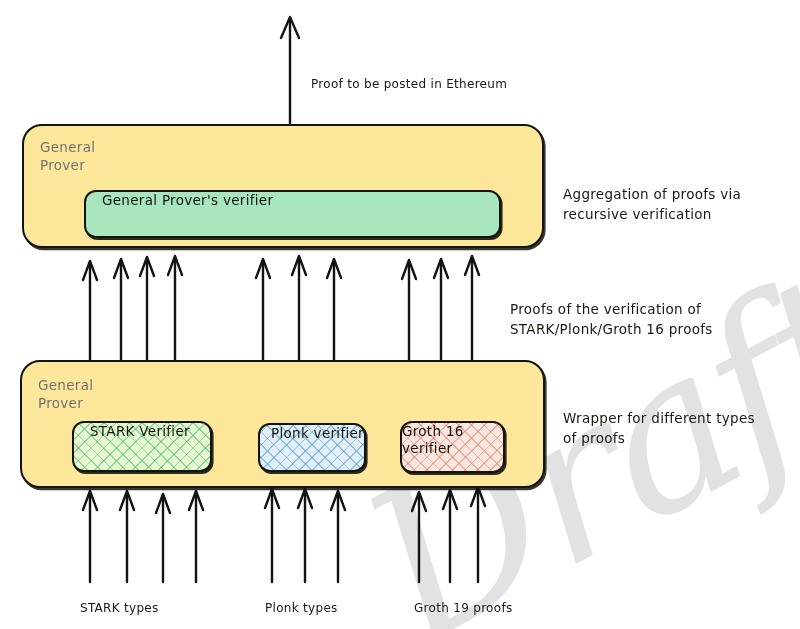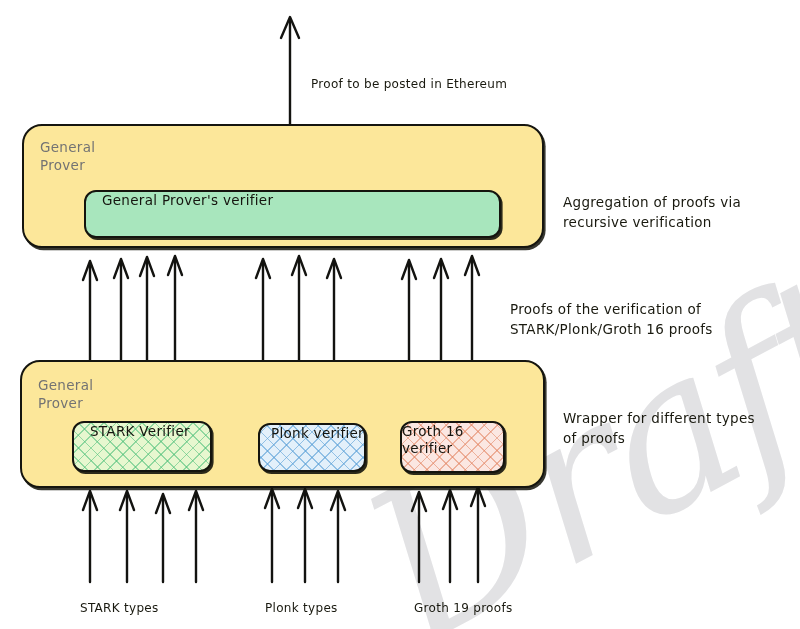--- a/index.html
+++ b/index.html
@@ -212,21 +212,21 @@
   <div class="caption" style="left:311px; top:75px;">Proof to be posted in Ethereum</div>
 
   <div class="box outer-box" style="left:22px; top:124px; width:522px; height:124px;">
     <div class="box-title" style="left:16px; top:12px;">General
 Prover</div>
   </div>
   <div class="inner-box fill-mint" style="left:84px; top:190px; width:417px; height:48px;">
     <div class="inner-label">General Prover's verifier</div>
   </div>
 
-  <div class="note" style="left:563px; top:192px; width:230px;">Aggregation of proofs via
+  <div class="note" style="left:563px; top:184px; width:230px;">Aggregation of proofs via
 recursive verification</div>
 
   <div class="note" style="left:510px; top:299px; width:270px;">Proofs of the verification of
 STARK/Plonk/Groth 16 proofs</div>
 
   <div class="box outer-box" style="left:20px; top:360px; width:525px; height:128px;">
     <div class="box-title" style="left:16px; top:14px;">General
 Prover</div>
   </div>
 

